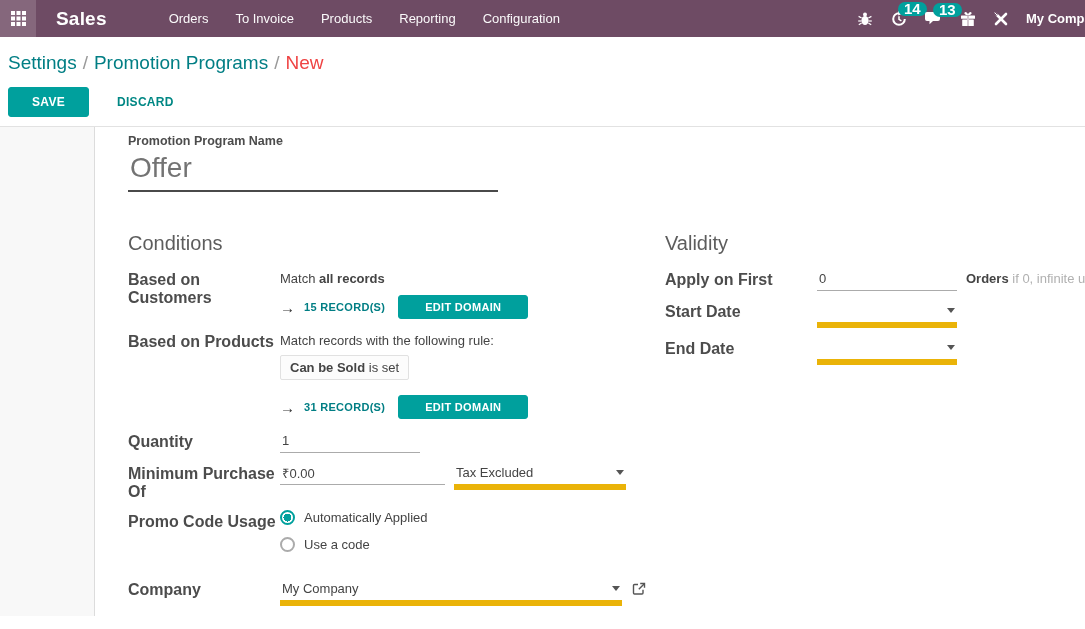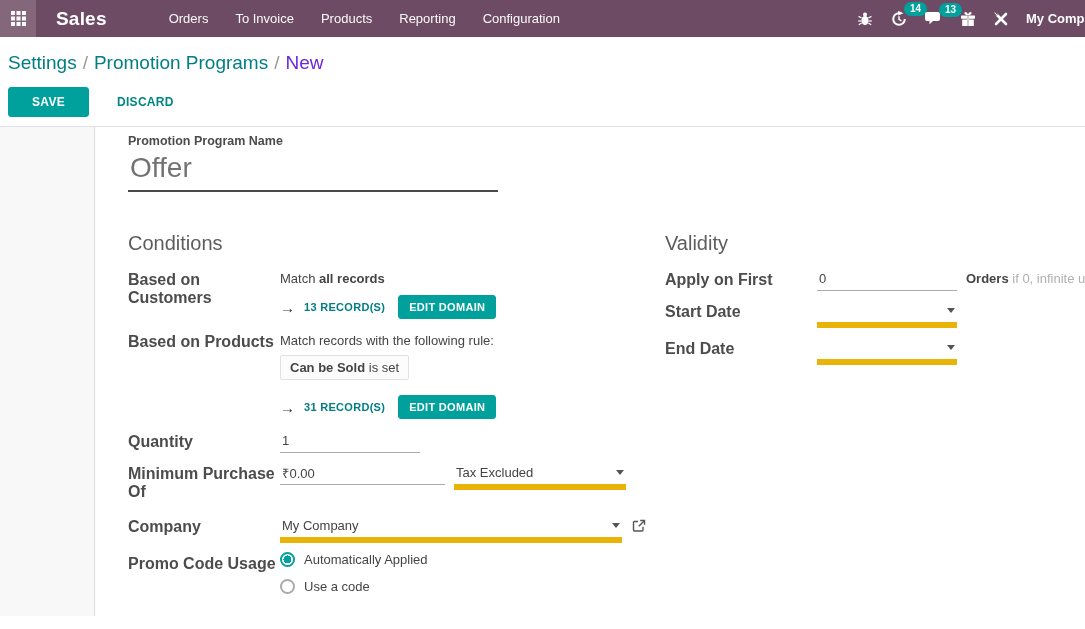--- a/index.html
+++ b/index.html
@@ -8,29 +8,29 @@
   .page { position:relative; width:1085px; height:616px; overflow:hidden; background:#fff; }
 
   
   .navbar { position:relative; height:37px; background:#6e4b64; display:flex; align-items:center; color:#fff; }
   .apps-btn { width:36px; height:37px; background:rgba(255,255,255,0.16); display:flex; align-items:center; justify-content:center; cursor:pointer; flex:0 0 auto; }
   .brand { font-size:19px; font-weight:700; margin-left:20px; letter-spacing:0.2px; }
   .nav-menu { display:flex; align-items:center; gap:27px; margin-left:62px; font-size:13px; }
   .nav-menu .nav-item { cursor:pointer; opacity:0.97; white-space:nowrap; }
   .nav-right { position:absolute; left:857px; top:0; bottom:0; display:flex; align-items:center; gap:17px; white-space:nowrap; }
   .nav-icon { position:relative; display:inline-flex; align-items:center; cursor:pointer; }
-  .nav-badge { position:absolute; top:-8px; left:14px; background:#00A09D; color:#fff; font-size:10px; font-weight:700; line-height:12px; padding:1px 6px; border-radius:9px; }
+  .nav-badge { position:absolute; top:-8px; left:8px; background:#00A09D; color:#fff; font-size:15px; font-weight:700; line-height:12px; padding:1px 6px; border-radius:9px; }
   .user-menu { font-size:13px; font-weight:700; cursor:pointer; }
 
   
   .control-panel { background:#fff; border-bottom:1px solid #e2e2e2; padding:15px 8px 12px 8px; height:90px; }
   .breadcrumb { font-size:19px; line-height:22px; }
   .breadcrumb .bc-link { color:#017e84; cursor:pointer; }
   .breadcrumb .bc-sep { color:#999; padding:0 6px; }
-  .breadcrumb .bc-current { color:#6d28d9; }
+  .breadcrumb .bc-current { color:#ef4444; }
   .cp-buttons { margin-top:13px; display:flex; align-items:center; }
   .btn-save { background:#00A09D; color:#fff; border:1px solid #00A09D; font-size:12px; font-weight:700; letter-spacing:0.3px; padding:7px 23px; border-radius:3px; cursor:pointer; font-family:inherit; }
   .btn-discard { background:none; border:none; color:#008784; font-size:12px; font-weight:700; letter-spacing:0.3px; padding:7px 14px; margin-left:14px; cursor:pointer; font-family:inherit; }
 
   
   .content { display:flex; height:501px; background:#f8f8f8; }
   .gutter { width:95px; flex:0 0 auto; background:#f8f8f8; border-right:1px solid #dcdcdc; }
   .sheet { flex:1 1 auto; background:#fff; padding:7px 0 0 33px; overflow:visible; }
 
   .name-label { font-size:12.5px; font-weight:700; color:#4c4c4c; margin-bottom:2px; }
@@ -44,21 +44,21 @@
 
   .field-row { display:flex; align-items:flex-start; margin-bottom:9px; }
   .field-label { width:152px; flex:0 0 auto; font-size:16px; font-weight:700; color:#4c4c4c; padding-top:3px; }
   .field-content { flex:1 1 auto; font-size:13px; color:#444; }
 
   .match-line { padding-top:3px; }
   .match-line b { font-weight:700; }
   .records-line { display:flex; align-items:center; margin-top:9px; margin-bottom:2px; }
   .arrow-glyph { font-size:15px; font-weight:700; color:#333; margin-right:9px; }
   .records-count { font-size:11px; font-weight:700; letter-spacing:0.3px; color:#017e84; background:none; border:none; cursor:pointer; font-family:inherit; padding:0; }
-  .btn-edit-domain { background:#00A09D; color:#fff; border:1px solid #00A09D; font-size:11px; font-weight:700; letter-spacing:0.3px; padding:5px 10px; border-radius:3px; margin-left:13px; cursor:pointer; font-family:inherit; }
+  .btn-edit-domain { background:#00A09D; color:#fff; border:1px solid #00A09D; font-size:11px; font-weight:700; letter-spacing:0.3px; padding:5px 26px; border-radius:3px; margin-left:13px; cursor:pointer; font-family:inherit; }
   .rule-tag { display:inline-block; border:1px solid #e1e1e1; background:#fcfcfc; padding:4px 9px; font-size:13px; color:#444; margin-top:7px; border-radius:2px; }
   .rule-tag b { font-weight:700; }
 
   .u-input { font-family:inherit; font-size:13px; color:#444; border:none; border-bottom:1px solid #ababab; background:transparent; outline:none; padding:3px 2px 4px 2px; }
   .w-sm { width:140px; }
   .w-md { width:165px; }
 
   .select-box { display:inline-flex; align-items:center; justify-content:space-between; border-bottom:6px solid #eab308; padding:3px 2px 4px 2px; font-size:13px; color:#444; cursor:pointer; vertical-align:top; }
   .caret { width:0; height:0; border-left:4px solid transparent; border-right:4px solid transparent; border-top:5px solid #555; margin-left:8px; flex:0 0 auto; }
 
@@ -184,21 +184,21 @@
 
           <div class="field-row">
             <div class="field-label">Based on Customers</div>
             <div class="field-content">
               <div class="match-line">
                 <span>Match</span>
                 <b>all records</b>
               </div>
               <div class="records-line">
                 <span class="arrow-glyph">→</span>
-                <button class="records-count">13 RECORD(S)</button>
+                <button class="records-count">15 RECORD(S)</button>
                 <button class="btn-edit-domain">EDIT DOMAIN</button>
               </div>
             </div>
           </div>
 
           <div class="field-row">
             <div class="field-label">Based on Products</div>
             <div class="field-content">
               <div class="match-line">Match records with the following rule:</div>
               <div class="rule-tag">
@@ -220,54 +220,54 @@
             </div>
           </div>
 
           <div class="field-row">
             <div class="field-label">Minimum Purchase Of</div>
             <div class="field-content inline-pair">
               <input class="u-input w-md" type="text" value="₹0.00" style="">
               <div class="select-box tax-select">
                 <span>Tax Excluded</span>
                 <span class="caret"></span>
+              </div>
+            </div>
+          </div>
+
+          <div class="field-row">
+            <div class="field-label">Promo Code Usage</div>
+            <div class="field-content">
+              <div class="radio-row">
+                <span class="radio on"></span>
+                <span class="radio-label">Automatically Applied</span>
+              </div>
+              <div class="radio-row">
+                <span class="radio off"></span>
+                <span class="radio-label">Use a code</span>
               </div>
             </div>
           </div>
 
           <div class="field-row company-row">
             <div class="field-label">Company</div>
             <div class="field-content inline-pair">
               <div class="select-box company-select">
                 <span>My Company</span>
                 <span class="caret"></span>
               </div>
               <span class="ext-link">
                 <svg width="14" height="14" viewBox="0 0 14 14" fill="none" stroke="#555555" stroke-width="1.4">
                   <path d="M6 2.5 H2.5 a1 1 0 0 0 -1 1 V11 a1 1 0 0 0 1 1 h7.5 a1 1 0 0 0 1 -1 V7.8"></path>
                   <path d="M8.2 1.5 H12.5 V5.8"></path>
                   <path d="M12.3 1.7 L6.8 7.2"></path>
                 </svg>
               </span>
             </div>
           </div>
-
-          <div class="field-row">
-            <div class="field-label">Promo Code Usage</div>
-            <div class="field-content">
-              <div class="radio-row">
-                <span class="radio on"></span>
-                <span class="radio-label">Automatically Applied</span>
-              </div>
-              <div class="radio-row">
-                <span class="radio off"></span>
-                <span class="radio-label">Use a code</span>
-              </div>
-            </div>
-          </div>
         </div>
 
         <div class="col-right">
           <h2 class="section-title">Validity</h2>
 
           <div class="field-row">
             <div class="field-label">Apply on First</div>
             <div class="field-content inline-pair">
               <input class="u-input w-sm" type="text" value="0" style="">
               <span class="suffix-wrap">

